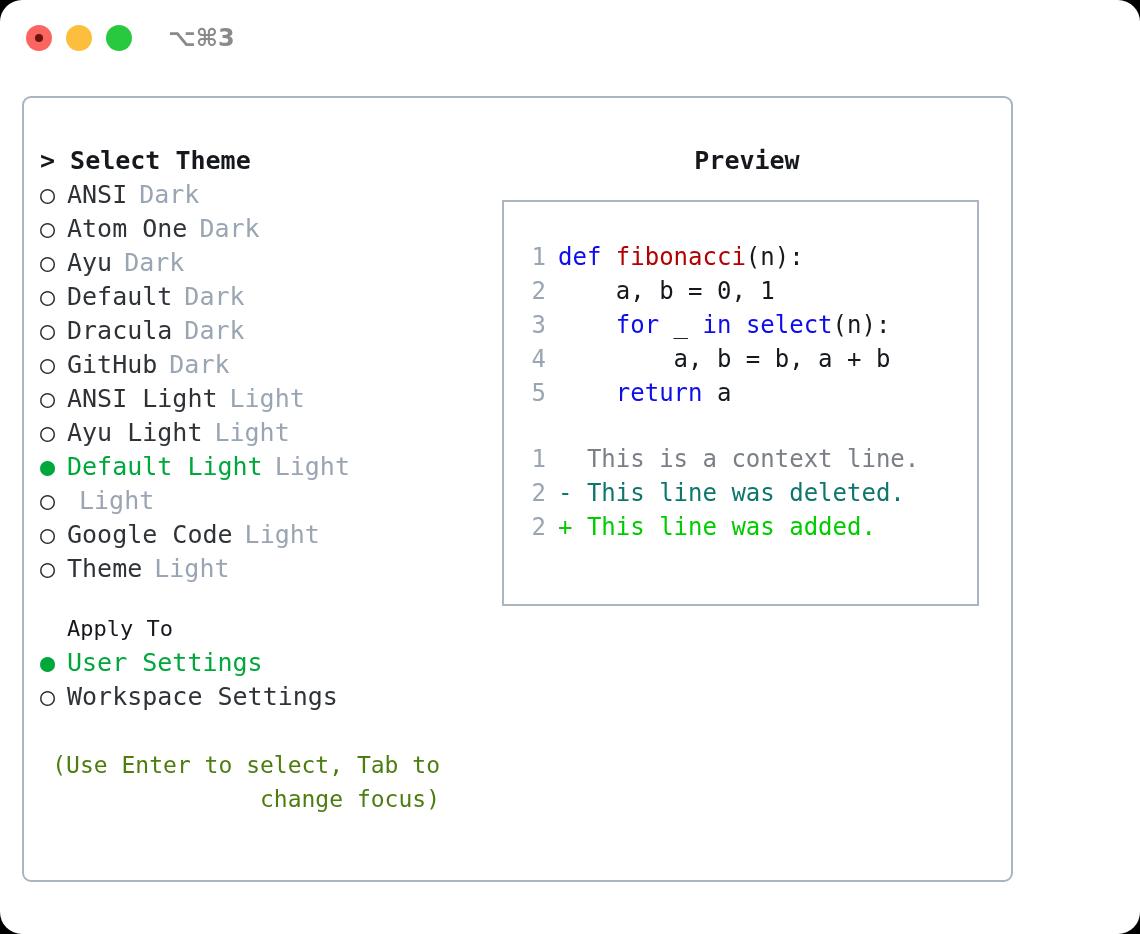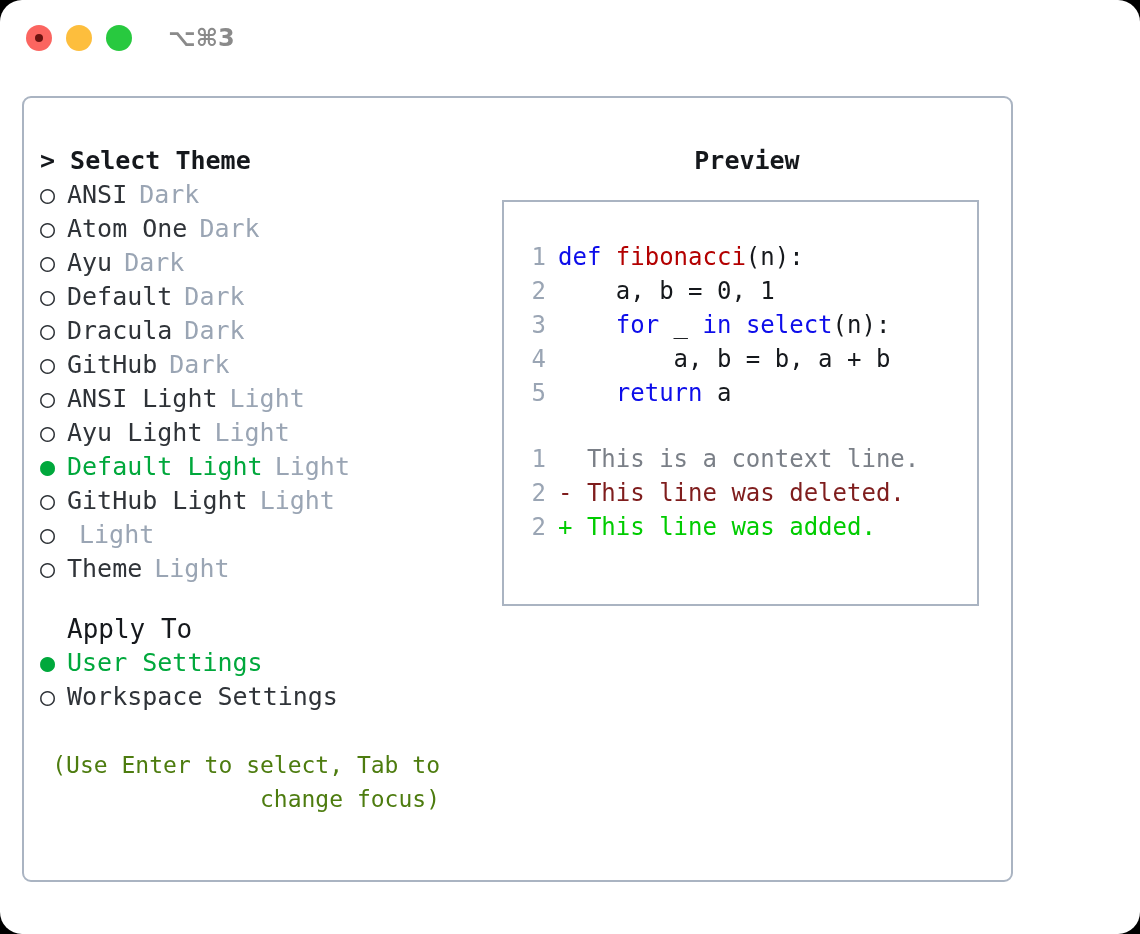--- a/index.html
+++ b/index.html
@@ -123,21 +123,21 @@
   .opt-row.sel .opt-label { color: #00a83c; }
   .opt-tag {
     color: #9aa5b4;
     padding-left: 12px;
   }
 
   .spacer-sm  { height: 26px; }
   .spacer-md  { height: 34px; }
 
   .applyto-header {
-    font-size: 26px;
+    font-size: 22px;
     color: #15181c;
     line-height: 34px;
     padding-left: 27px;
     white-space: pre;
   }
 
   .hint {
     font-size: 23px;
     line-height: 34px;
     color: #4d7c0f;
@@ -193,21 +193,21 @@
   }
   .code-text { white-space: pre; }
 
   .tok-kw   { color: #0d0dea; }
   .tok-fn   { color: #b30000; text-align: center; }
   .tok-plain{ color: #15181c; }
 
   .gap-line { height: 32px; }
 
   .diff-ctx { color: #7a7f87; }
-  .diff-del { color: #7f1d1d; }
+  .diff-del { color: #0f766e; }
   .diff-add { color: #00cc00; }
 </style>
 </head>
 <body>
 
 <div class="window">
 
   <div class="titlebar">
     <div class="traffic-lights">
       <div class="dot dot-close"></div>
@@ -226,22 +226,22 @@
       <div id="theme-list">
           <div class="opt-row"><span class="bullet">○</span><span class="opt-label">ANSI</span><span class="opt-tag">Dark</span></div>
           <div class="opt-row"><span class="bullet">○</span><span class="opt-label">Atom One</span><span class="opt-tag">Dark</span></div>
           <div class="opt-row"><span class="bullet">○</span><span class="opt-label">Ayu</span><span class="opt-tag">Dark</span></div>
           <div class="opt-row"><span class="bullet">○</span><span class="opt-label">Default</span><span class="opt-tag">Dark</span></div>
           <div class="opt-row"><span class="bullet">○</span><span class="opt-label">Dracula</span><span class="opt-tag">Dark</span></div>
           <div class="opt-row"><span class="bullet">○</span><span class="opt-label">GitHub</span><span class="opt-tag">Dark</span></div>
           <div class="opt-row"><span class="bullet">○</span><span class="opt-label">ANSI Light</span><span class="opt-tag">Light</span></div>
           <div class="opt-row"><span class="bullet">○</span><span class="opt-label">Ayu Light</span><span class="opt-tag">Light</span></div>
           <div class="opt-row sel"><span class="bullet sel">●</span><span class="opt-label">Default Light</span><span class="opt-tag">Light</span></div>
-          <div class="opt-row"><span class="bullet">○</span><span class="opt-label">GitHub Light</span><span class="opt-tag">Light</span></div>
           <div class="opt-row"><span class="bullet">○</span><span class="opt-tag">Light</span></div>
+          <div class="opt-row"><span class="bullet">○</span><span class="opt-label">Google Code</span><span class="opt-tag">Light</span></div>
           <div class="opt-row"><span class="bullet">○</span><span class="opt-label">Theme</span><span class="opt-tag">Light</span></div>
         </div>
 
       <div class="spacer-sm"></div>
 
       <div class="applyto-header">Apply To</div>
 
       <div id="apply-list">
           <div class="opt-row sel"><span class="bullet sel">●</span><span class="opt-label">User Settings</span></div>
           <div class="opt-row"><span class="bullet">○</span><span class="opt-label">Workspace Settings</span></div>

